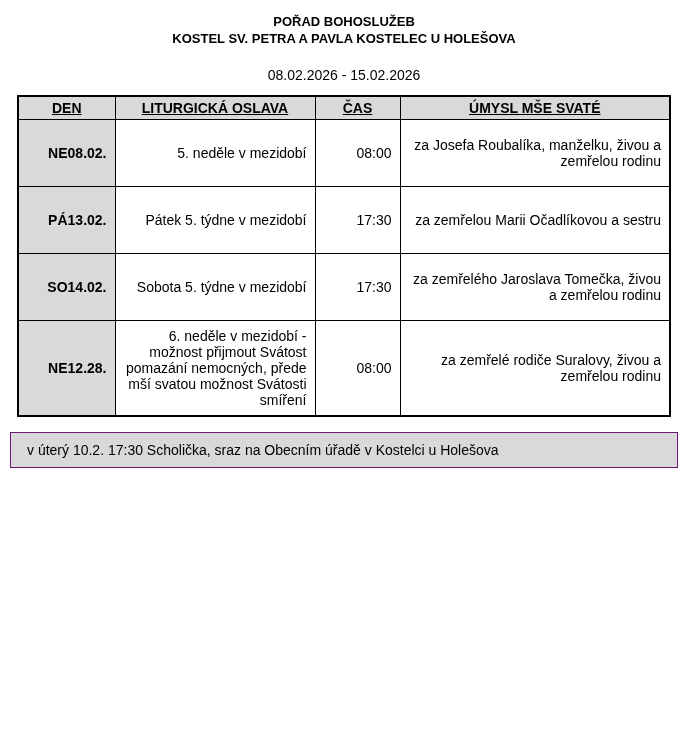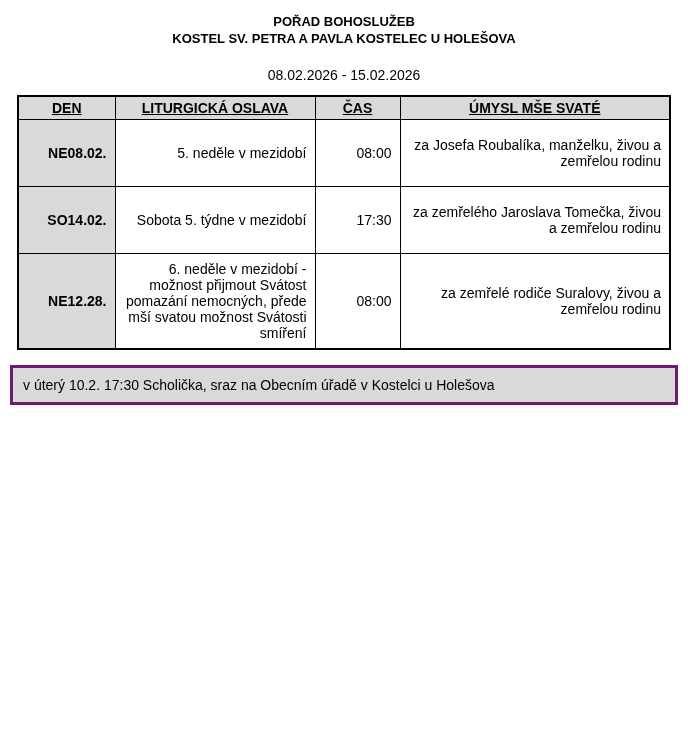--- a/index.html
+++ b/index.html
@@ -54,22 +54,22 @@
   }
   .day-abbr{display:inline-block;min-width:32px;}
   td.oslava{padding:4px 10px;}
   td.umysl{padding:4px 12px;}
 
   .footer-note{
     box-sizing:border-box;
     width:668px;
     margin:15px auto 2px auto;
     background:var(--cell-gray);
-    border:3px solid #701a75;
-    padding:9px 10px;
+    border:1px solid #701a75;
+    padding:9px 16px;
     font-size:14px;
     line-height:16px;
     text-align:left;
   }
 </style>
 </head>
 <body>
 
 <div class="page">
 
@@ -102,20 +102,28 @@
         </td>
         <td class="oslava">5. neděle v mezidobí</td>
         <td class="cas">08:00</td>
         <td class="umysl">za Josefa Roubalíka, manželku, živou a zemřelou rodinu</td>
       </tr>
 
 
 
 
 
+      <tr class="schedule-row">
+        <td class="den">
+          <span class="day-abbr">PÁ</span><span class="day-date">13.02.</span>
+        </td>
+        <td class="oslava">Pátek 5. týdne v mezidobí</td>
+        <td class="cas">17:30</td>
+        <td class="umysl">za zemřelou Marii Očadlíkovou a sestru</td>
+      </tr>
 
       <tr class="schedule-row">
         <td class="den">
           <span class="day-abbr">SO</span><span class="day-date">14.02.</span>
         </td>
         <td class="oslava">Sobota 5. týdne v mezidobí</td>
         <td class="cas">17:30</td>
         <td class="umysl">za zemřelého Jaroslava Tomečka, živou a zemřelou rodinu</td>
       </tr>
 

